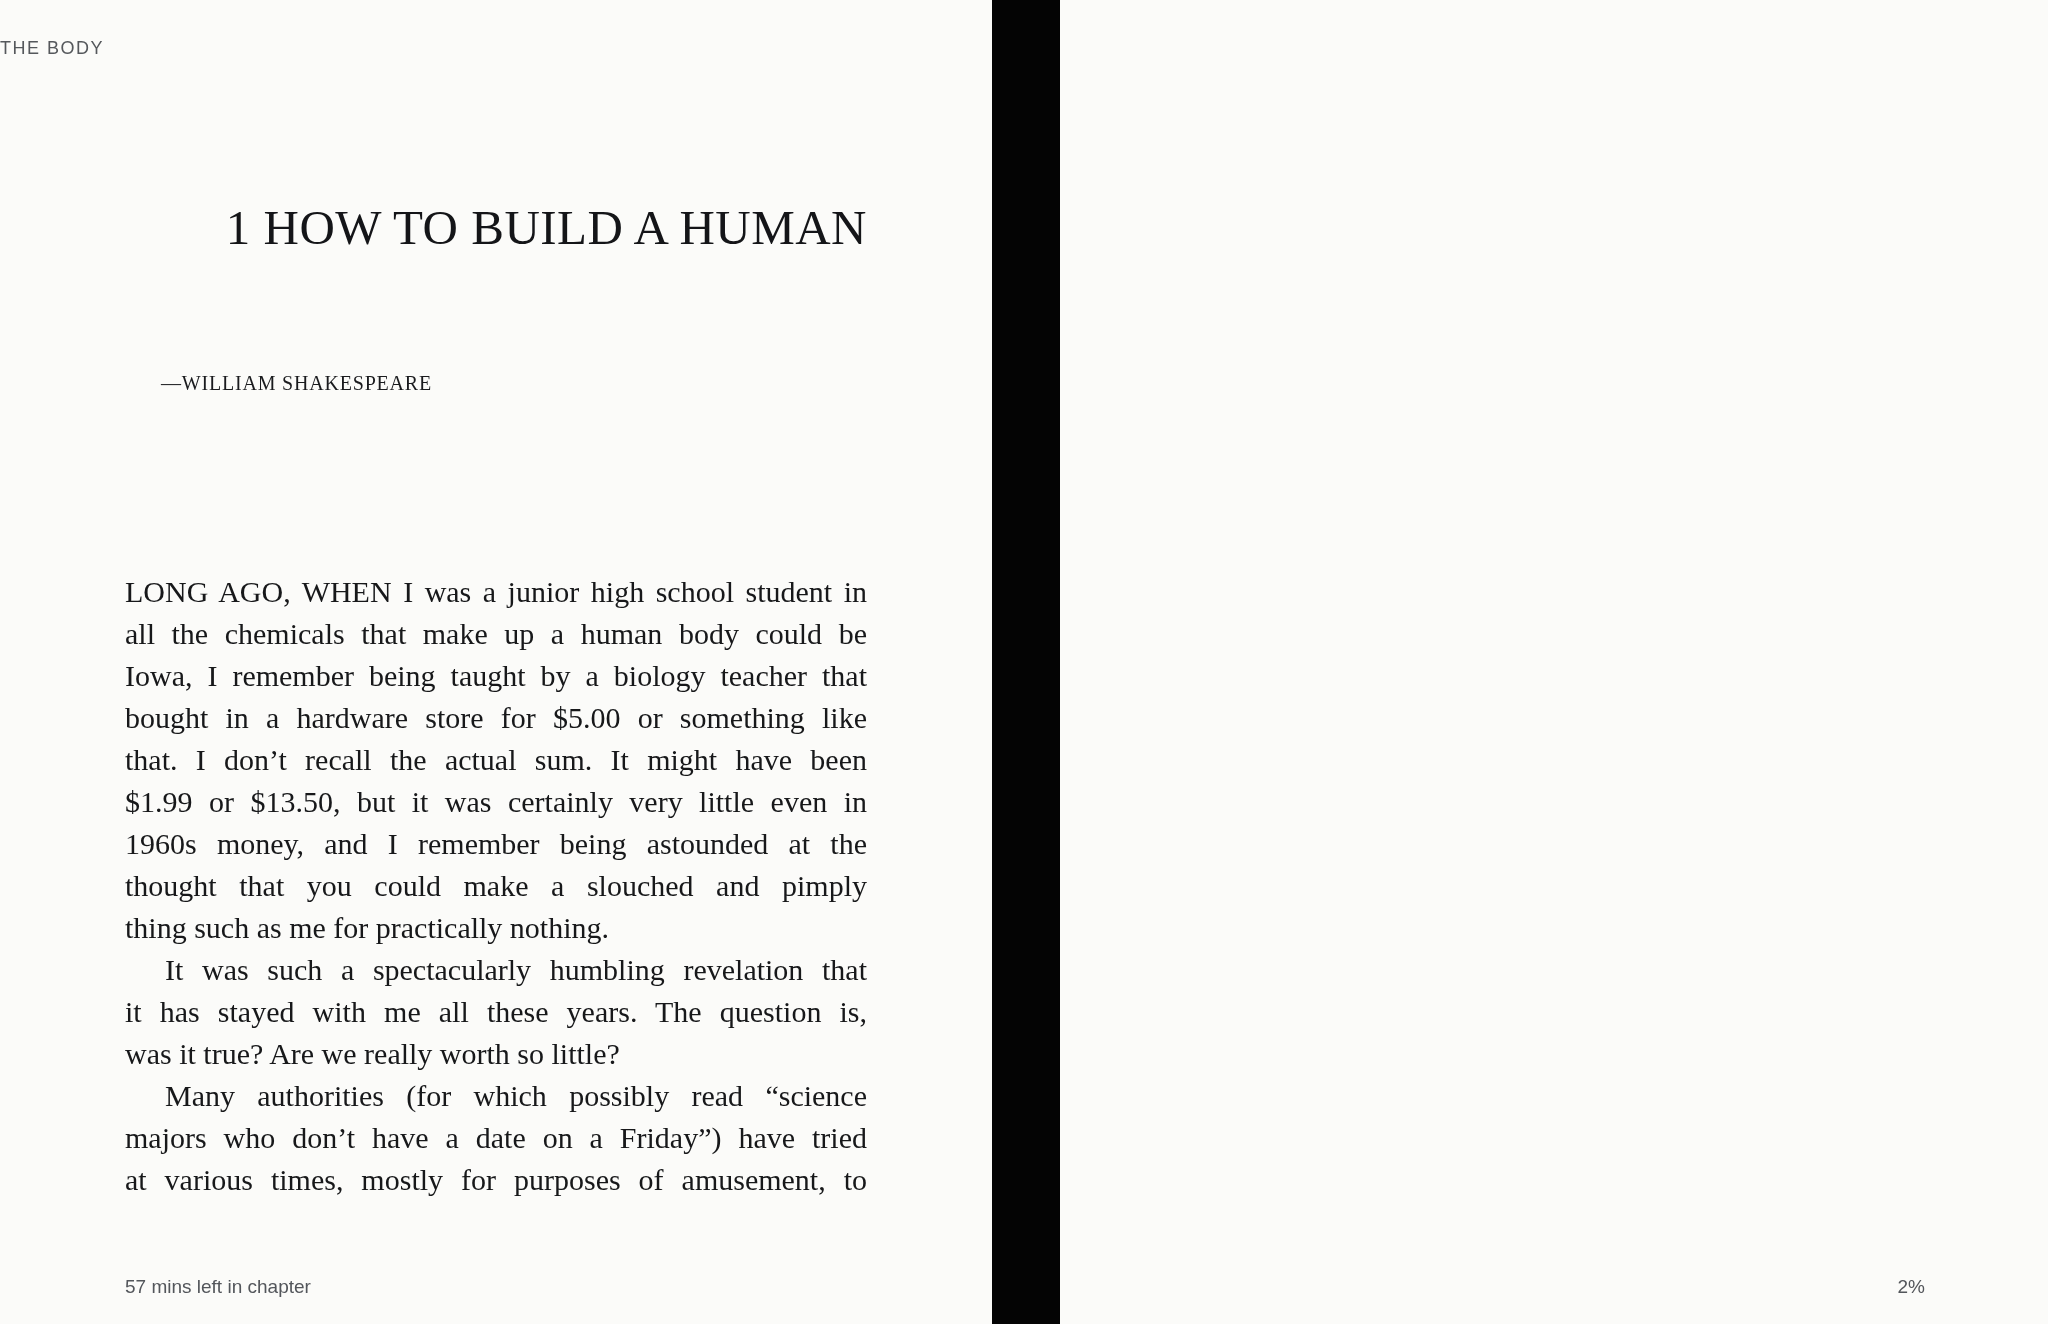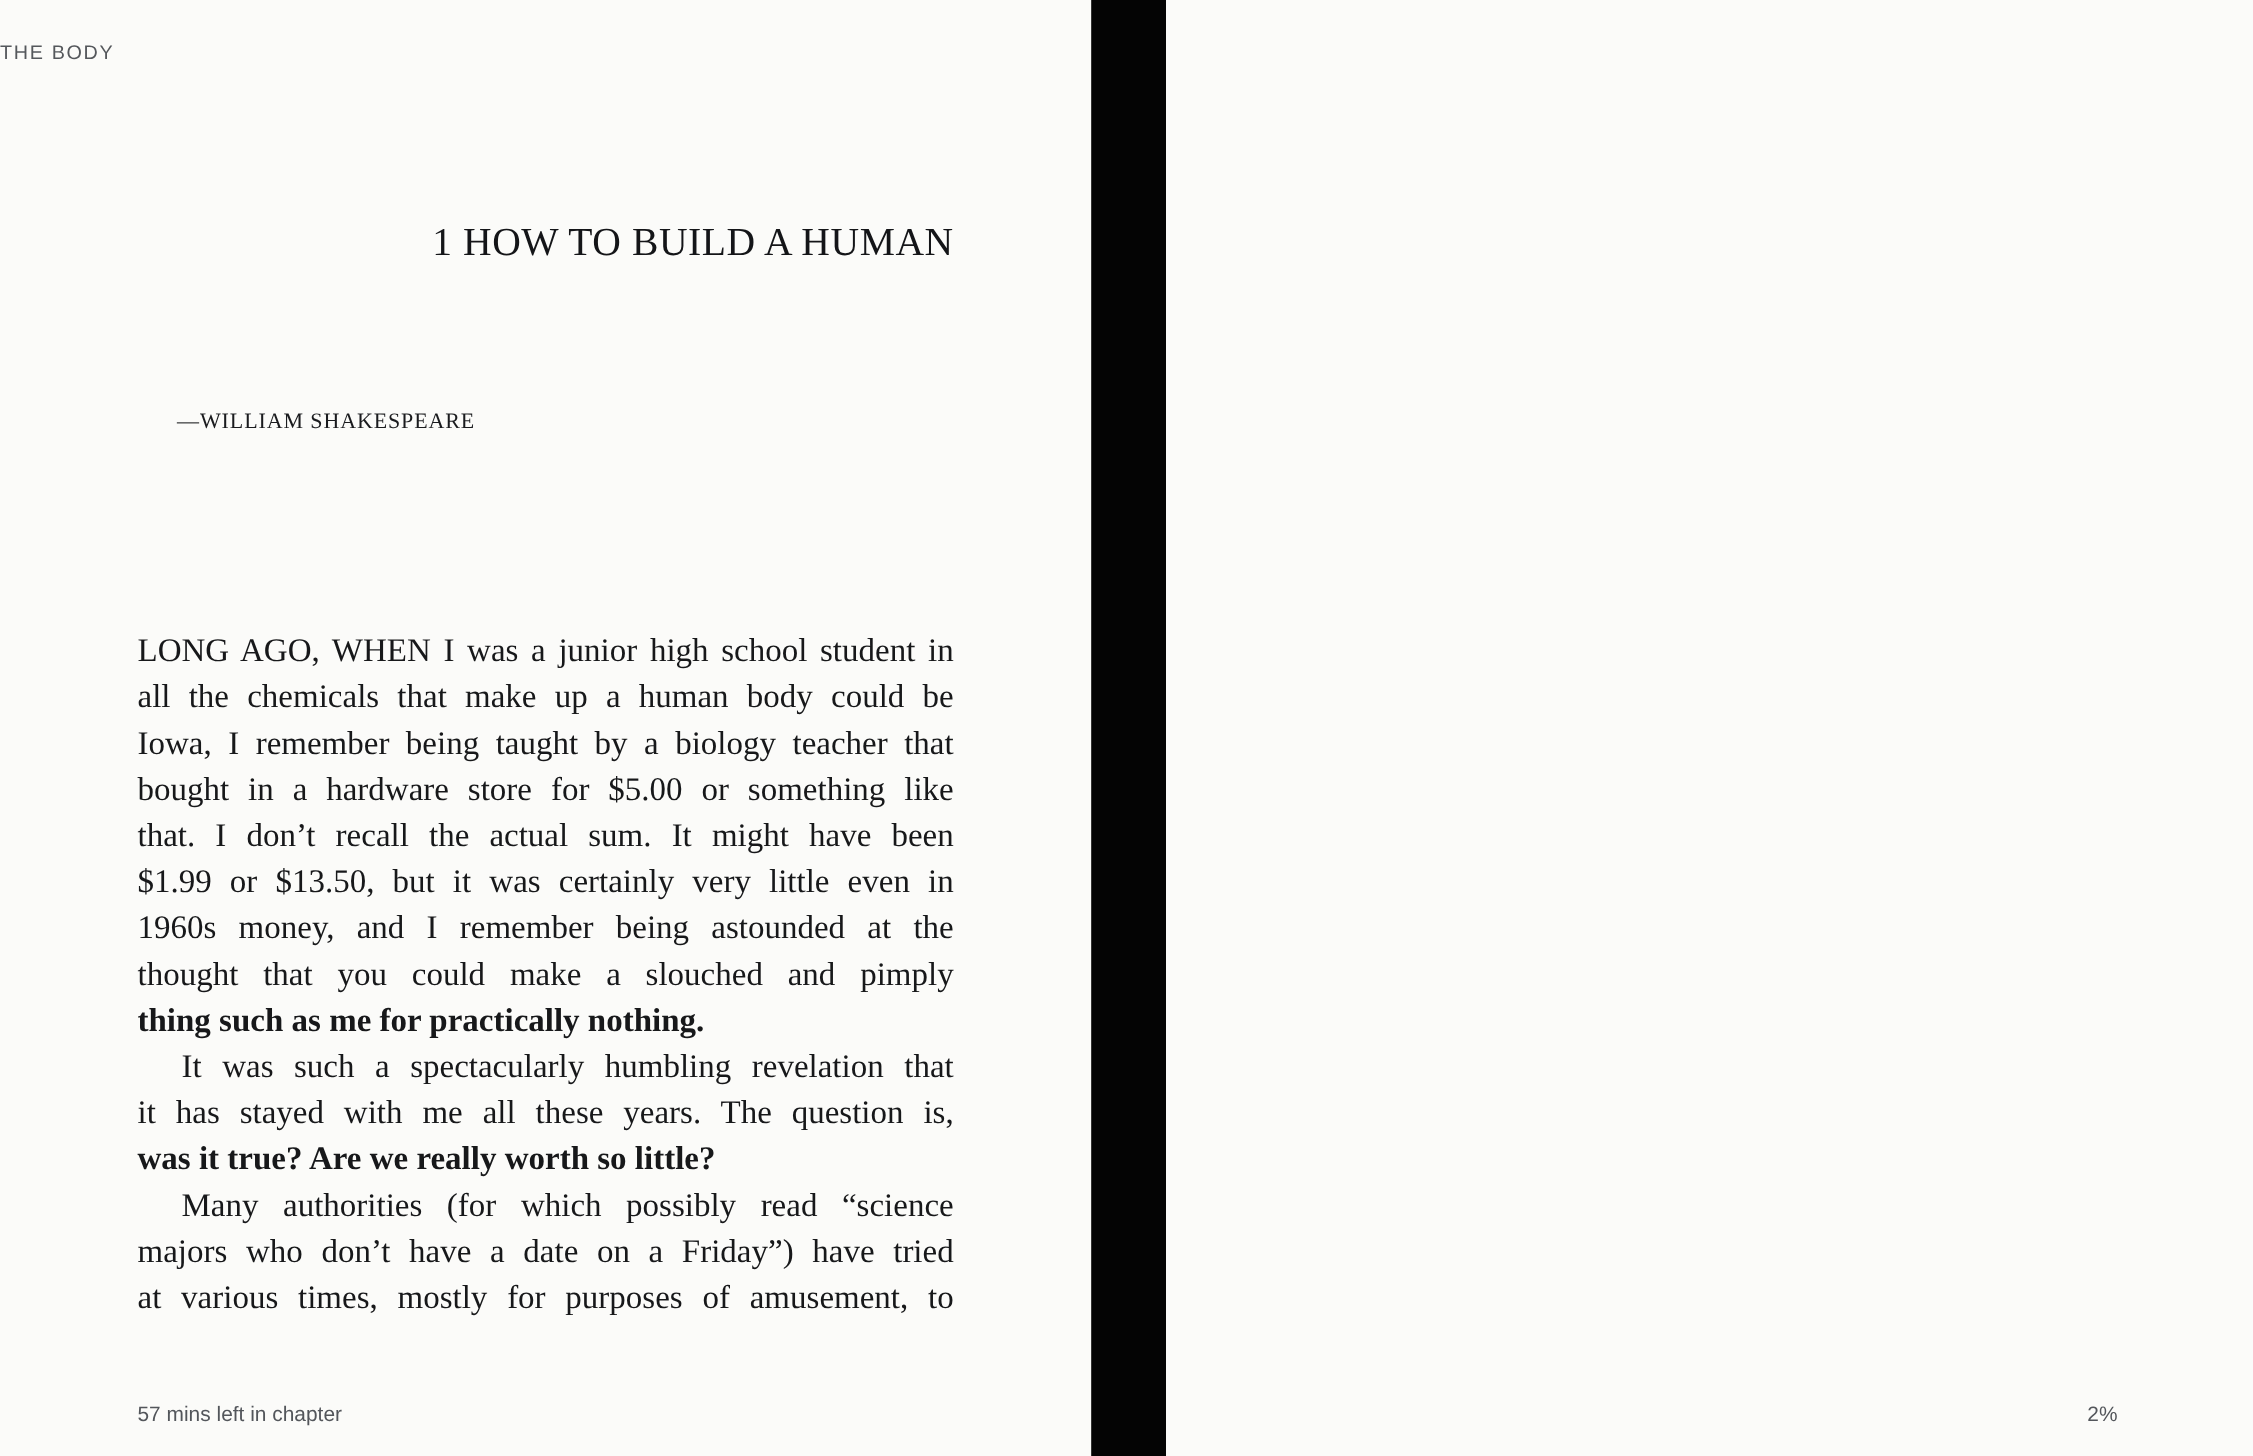--- a/index.html
+++ b/index.html
@@ -27,21 +27,21 @@
     text-align: left;
     font-family: "Liberation Sans", sans-serif;
     font-size: 18px;
     letter-spacing: 1.5px;
     color: #55585c;
   }
   .chapter-title {
     position: absolute;
     top: 199px; left: 125px; width: 742px;
     text-align: right;
-    font-size: 36px;
+    font-size: 49px;
     letter-spacing: 0.5px;
     color: #141518;
     white-space: nowrap;
   }
   .epigraph {
     position: absolute;
     top: 311px; left: 163px; width: 700px;
     font-style: italic;
     font-size: 32px;
     color: #1a1b1e;
@@ -54,21 +54,21 @@
     color: #1a1b1e;
   }
   .body-col {
     position: absolute;
     font-size: 30px;
     line-height: 42px;
     color: #17181a;
   }
   .body-left  { top: 571px; left: 125px;  width: 742px; }
   .line { text-align: justify; text-align-last: justify; }
-  .line.last { text-align-last: left; font-weight: bold; }
+  .line.last { text-align-last: left; }
   .line.indent { padding-left: 40px; }
   .footer-item {
     position: absolute;
     font-family: "Liberation Sans", sans-serif;
     font-size: 19px;
     color: #53565b;
   }
   .footer-left  { top: 1276px; left: 125px; }
   .footer-right { top: 1276px; left: 1179px; width: 746px; text-align: right; }
 </style>

